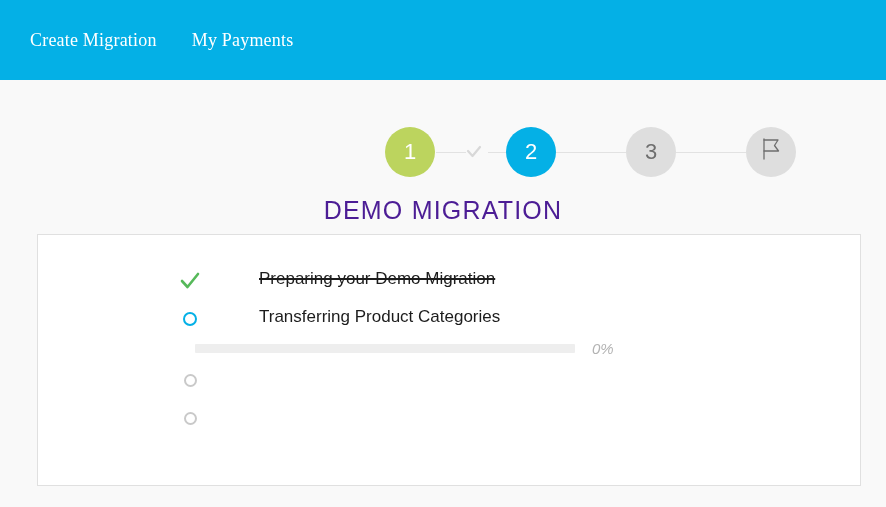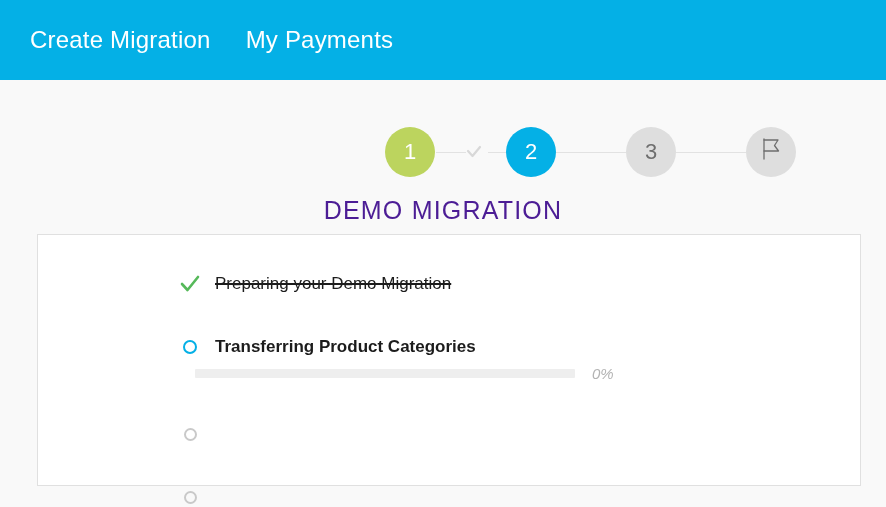--- a/index.html
+++ b/index.html
@@ -19,27 +19,28 @@
     width: 886px;
     height: 80px;
     background: #04b0e6;
     box-sizing: border-box;
     display: flex;
     align-items: center;
     padding-left: 30px;
   }
   .nav-item {
     color: #ffffff;
-    font-size: 24px;
+    font-size: 18px;
     font-weight: 300;
     letter-spacing: 0.2px;
     margin-right: 35px;
     text-decoration: none;
     white-space: nowrap;
     cursor: pointer;
+    font-family: Liberation Serif, serif;
   }
   .nav-item:last-child { margin-right: 12px; }
 
   
   .stepper {
     position: relative;
     height: 70px;
     margin-top: 19px;
   }
   .step-line {
@@ -103,24 +104,25 @@
   .task-list {
     margin: 0;
     padding: 0;
     list-style: none;
     position: absolute;
     left: 141px;
     top: 28px;
   }
   .task-row {
     display: flex;
-    align-items: flex-end;
+    align-items: center;
     height: 32px;
-  }
-  .task-row.spaced { margin-top: 31px; font-weight: bold; }
+    gap: 44px;
+  }
+  .task-row.spaced { margin-top: 6px; }
 
   .marker {
     width: 22px;
     min-width: 22px;
     height: 22px;
     margin-right: 14px;
     margin-top: 3px;
     display: flex;
     align-items: center;
     justify-content: center;

